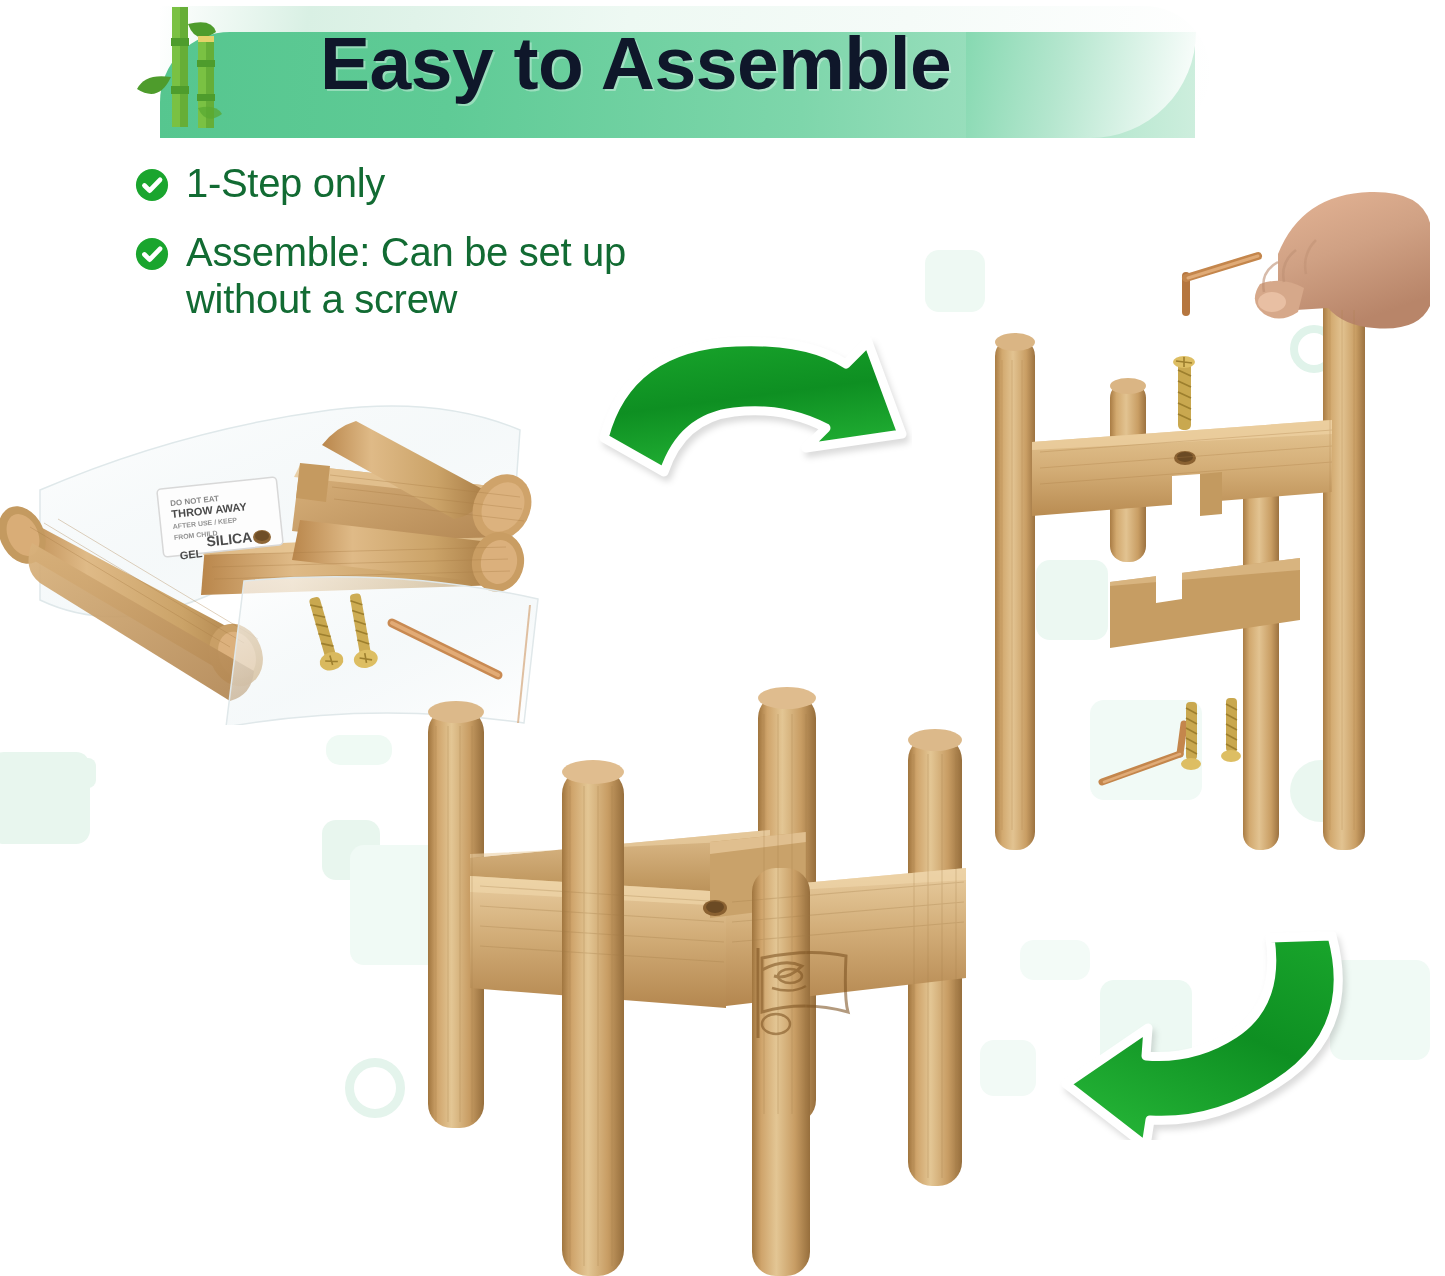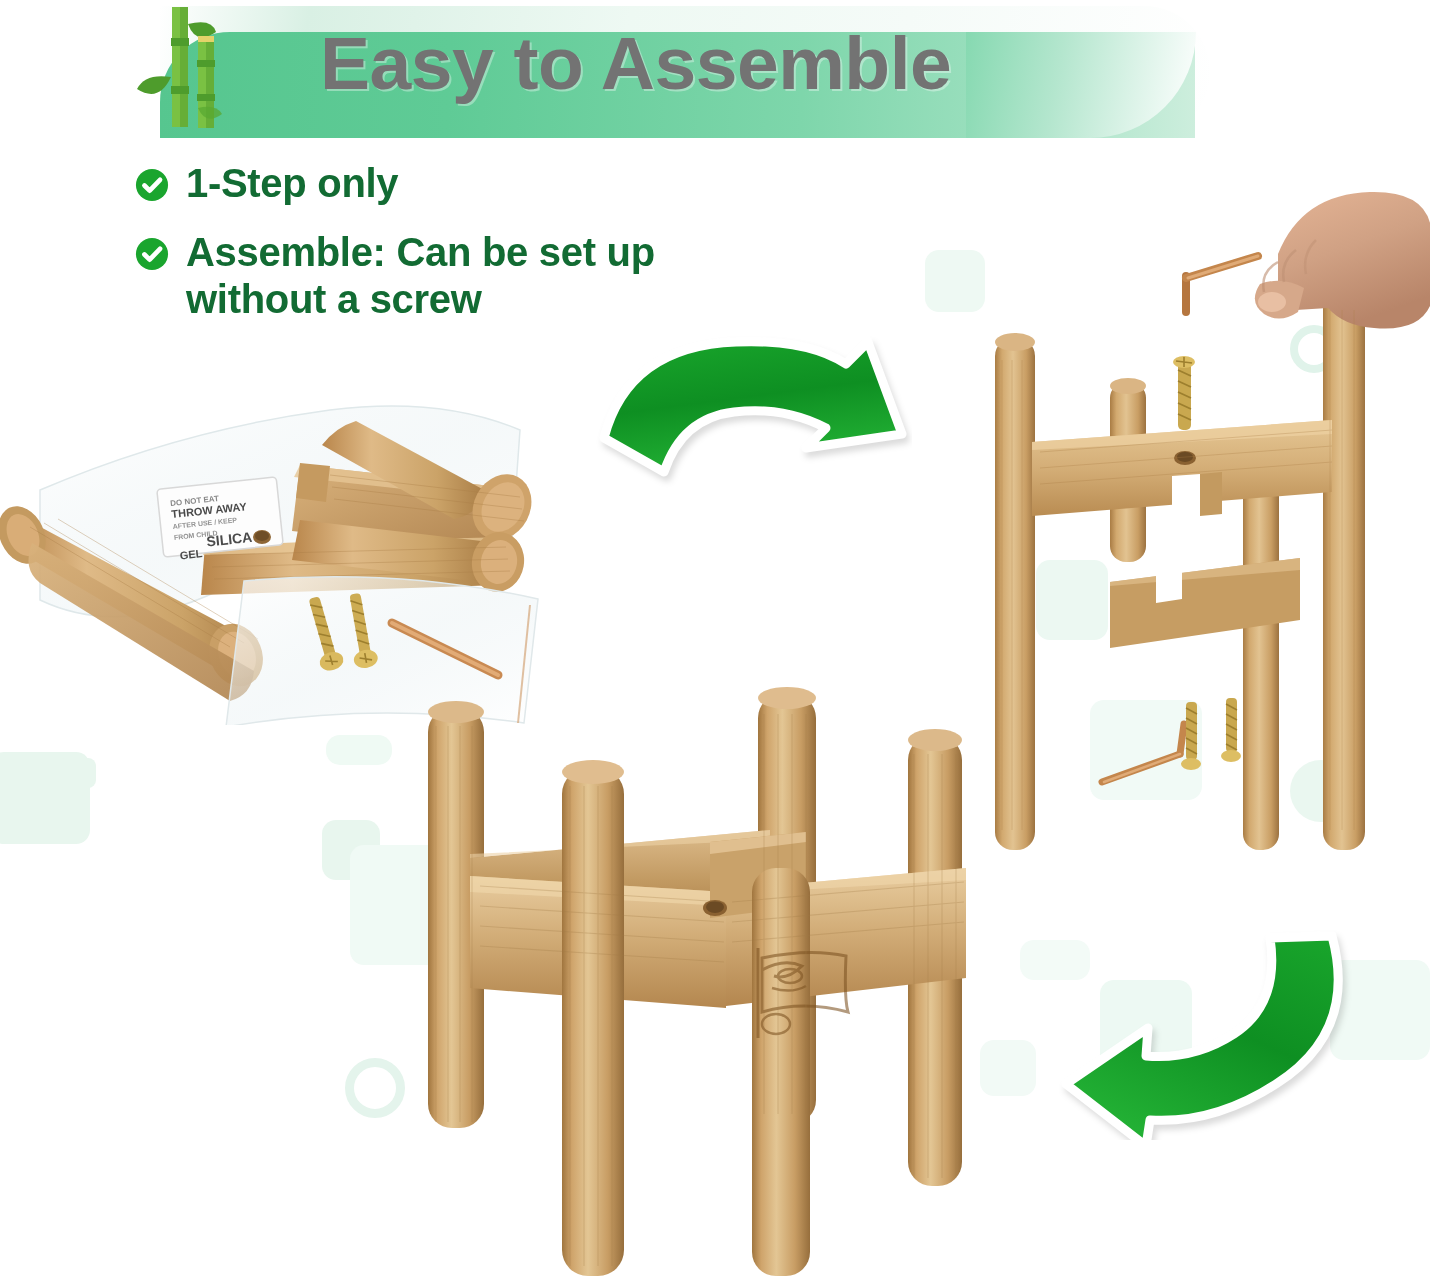--- a/index.html
+++ b/index.html
@@ -29,34 +29,34 @@
     background:linear-gradient(92deg,#56c68f 0%, #5fcb96 28%, #7ed6ab 62%, #9ee0c0 82%, #cdeedd 100%);
     border-radius:70px 0 0 0;
   }
   .banner-main:before {
     content:""; position:absolute; right:-1px; top:0; width:230px; height:106px;
     background:linear-gradient(100deg,#86d9b1 0%, #b4e6ce 40%, #ffffff 100%);
     border-radius:0 0 140px 0;
   }
   .banner-title {
     position:absolute; left:160px; top:14px;
-    font-size:75px; font-weight:bold; color:#737373;
+    font-size:75px; font-weight:bold; color:#0f172a;
     letter-spacing:-0.5px; white-space:nowrap;
     text-shadow:2px 2px 0 rgba(255,255,255,.35);
   }
 
   
   .bamboo { position:absolute; left:112px; top:2px; width:120px; height:140px; }
 
   
   .bullets { position:absolute; left:135px; top:160px; width:760px; }
   .bullet { display:flex; align-items:flex-start; margin-bottom:22px; }
   .check-icon { flex:0 0 auto; width:34px; height:34px; margin-right:17px; margin-top:8px; }
   .bullet-text {
-    font-size:40px; font-weight:bold; color:#126b33;
+    font-size:40px; font-weight:normal; color:#126b33;
     line-height:1.18; letter-spacing:-0.3px;
   }
 
   
   .photo { position:absolute; }
   .arrow { position:absolute; }
 </style>
 </head>
 <body>
 

